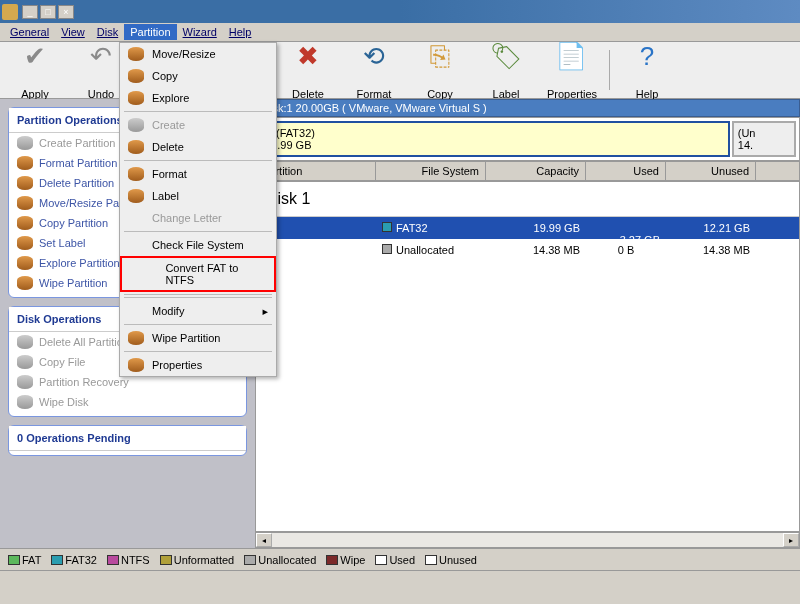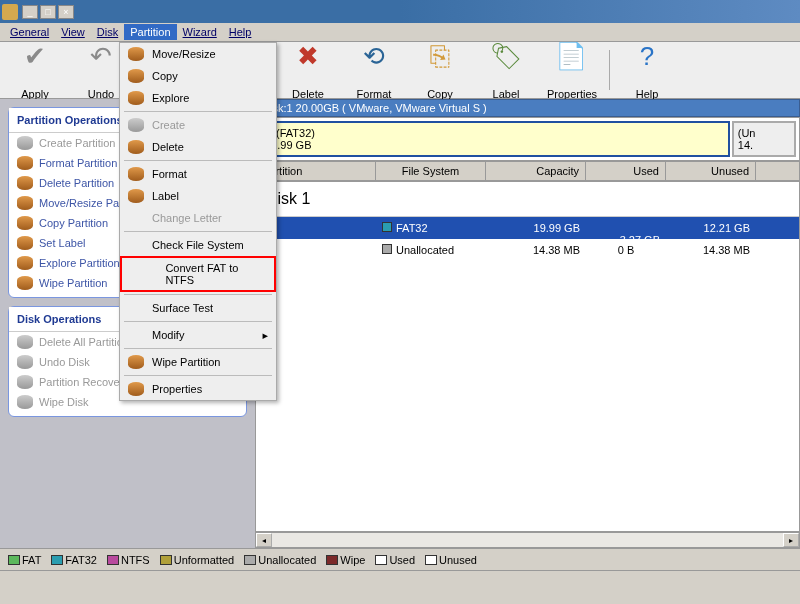--- a/index.html
+++ b/index.html
@@ -159,47 +159,50 @@
         </div>
       </div>
       <div class="sidepanel">
         <div class="sidepanel-title">Disk Operations</div>
         <div class="sideitem disabled">
           <span class="sideitem-icon dim"></span>
           <span>Delete All Partitions</span>
         </div>
         <div class="sideitem disabled">
           <span class="sideitem-icon dim"></span>
-          <span>Undo Disk</span>
+          <span>Copy File</span>
         </div>
         <div class="sideitem disabled">
           <span class="sideitem-icon dim"></span>
           <span>Partition Recovery</span>
         </div>
         <div class="sideitem disabled">
           <span class="sideitem-icon dim"></span>
           <span>Wipe Disk</span>
         </div>
+      </div>
+      <div class="sidepanel">
+        <div class="sidepanel-title">0 Operations Pending</div>
       </div>
     </div>
   <div class="content">
     <div class="diskheader">Disk:1 20.00GB  ( VMware, VMware Virtual S )</div>
     <div class="diskvis" id="diskvis">
         <div class="diskbox" style="width: 88%; background: rgb(255, 255, 204); border-color: rgb(32, 80, 160);">
           <div>C:(FAT32)</div>
           <div>19.99 GB</div>
         </div>
         <div class="diskbox" style="width: 12%; background: rgb(238, 238, 238); border-color: rgb(170, 170, 170);">
           <div>(Un</div>
           <div>14.</div>
         </div>
       </div>
     <div class="tablehdr" id="tablehdr">
         <div class="th" style="width: 120px; text-align: left;">Partition</div>
-        <div class="th" style="width: 110px; text-align: center;">File System</div>
+        <div class="th" style="width: 110px; text-align: right;">File System</div>
         <div class="th" style="width: 100px; text-align: right;">Capacity</div>
         <div class="th" style="width: 80px; text-align: right;">Used</div>
         <div class="th" style="width: 90px; text-align: right;">Unused</div>
       </div>
     <div class="tablewrap">
       <div class="diskname">Disk 1</div>
       <div id="tablerows">
           <div class="tablerow selected">
             <div class="td" style="width: 120px; text-align: left;"><span>C:</span></div>
             <div class="td" style="width: 110px; text-align: left;"><span class="fsswatch" style="background: rgb(42, 157, 176);"></span><span>FAT32</span></div>
@@ -262,24 +265,20 @@
     <div class="dropsep"></div>
     <div class="dropitem">
       <span class="dropicon "></span>
       <span>Check File System</span>
     </div>
     <div class="dropitem highlight">
       <span class="dropicon "></span>
       <span>Convert FAT to NTFS</span>
     </div>
     <div class="dropsep"></div>
-    <div class="dropitem">
-      <span class="dropicon "></span>
-      <span>Surface Test</span>
-    </div>
     <div class="dropsep"></div>
     <div class="dropitem arrow">
       <span class="dropicon "></span>
       <span>Modify</span>
     </div>
     <div class="dropsep"></div>
     <div class="dropitem">
       <span class="dropicon disk"></span>
       <span>Wipe Partition</span>
     </div>

